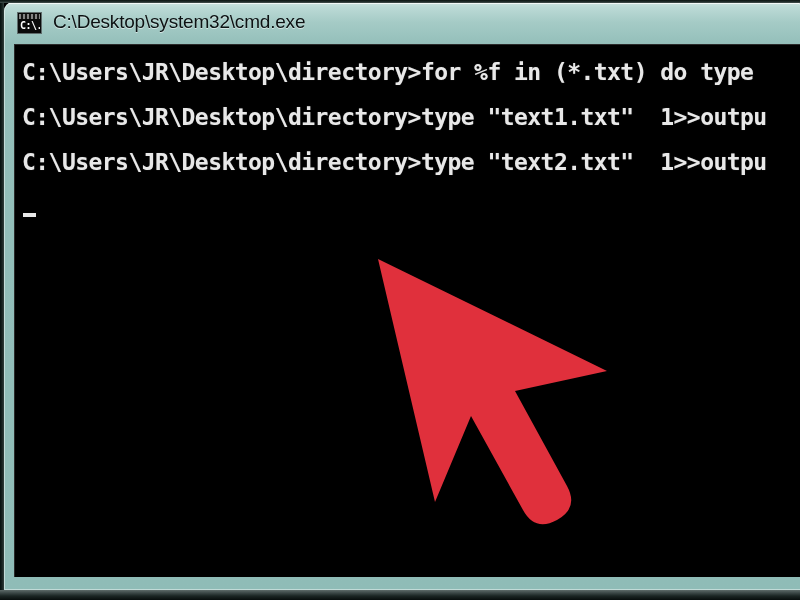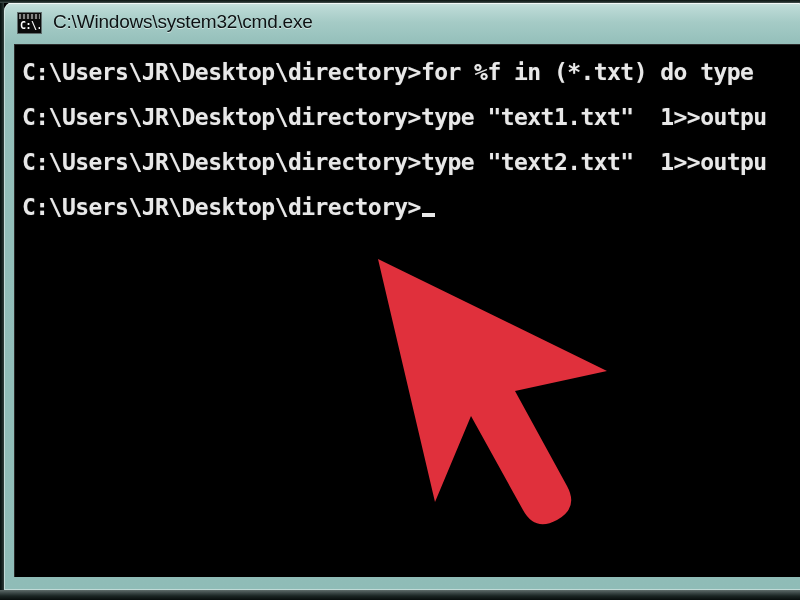--- a/index.html
+++ b/index.html
@@ -189,29 +189,29 @@
 
 <div id="screen">
 
   <div id="window">
 
     <div id="titlebar">
       <div id="cmd-icon">
         <div class="icon-bar"></div>
         <div class="icon-text">C:\.</div>
       </div>
-      <div id="title-text">C:\Windows\system32\cmd.exe</div>
+      <div id="title-text">C:\Desktop\system32\cmd.exe</div>
     </div>
 
     <div id="console">
       <div id="console-inner">
         <div class="console-line">C:\Users\JR\Desktop\directory&gt;for %f in (*.txt) do type</div>
         <div class="console-line">C:\Users\JR\Desktop\directory&gt;type "text1.txt"  1&gt;&gt;outpu</div>
         <div class="console-line">C:\Users\JR\Desktop\directory&gt;type "text2.txt"  1&gt;&gt;outpu</div>
-        <div class="console-line last"><span>C:\Users\JR\Desktop\directory&gt;</span><span id="cursor-block"></span></div>
+        <div class="console-line last"><span id="cursor-block"></span></div>
       </div>
     </div>
 
   </div>
 
   <div id="top-shadow"></div>
   <div id="left-shadow"></div>
   <div id="bottom-shadow"></div>
 
   <svg id="mouse-cursor" viewBox="0 0 260 285" xmlns="http://www.w3.org/2000/svg">

